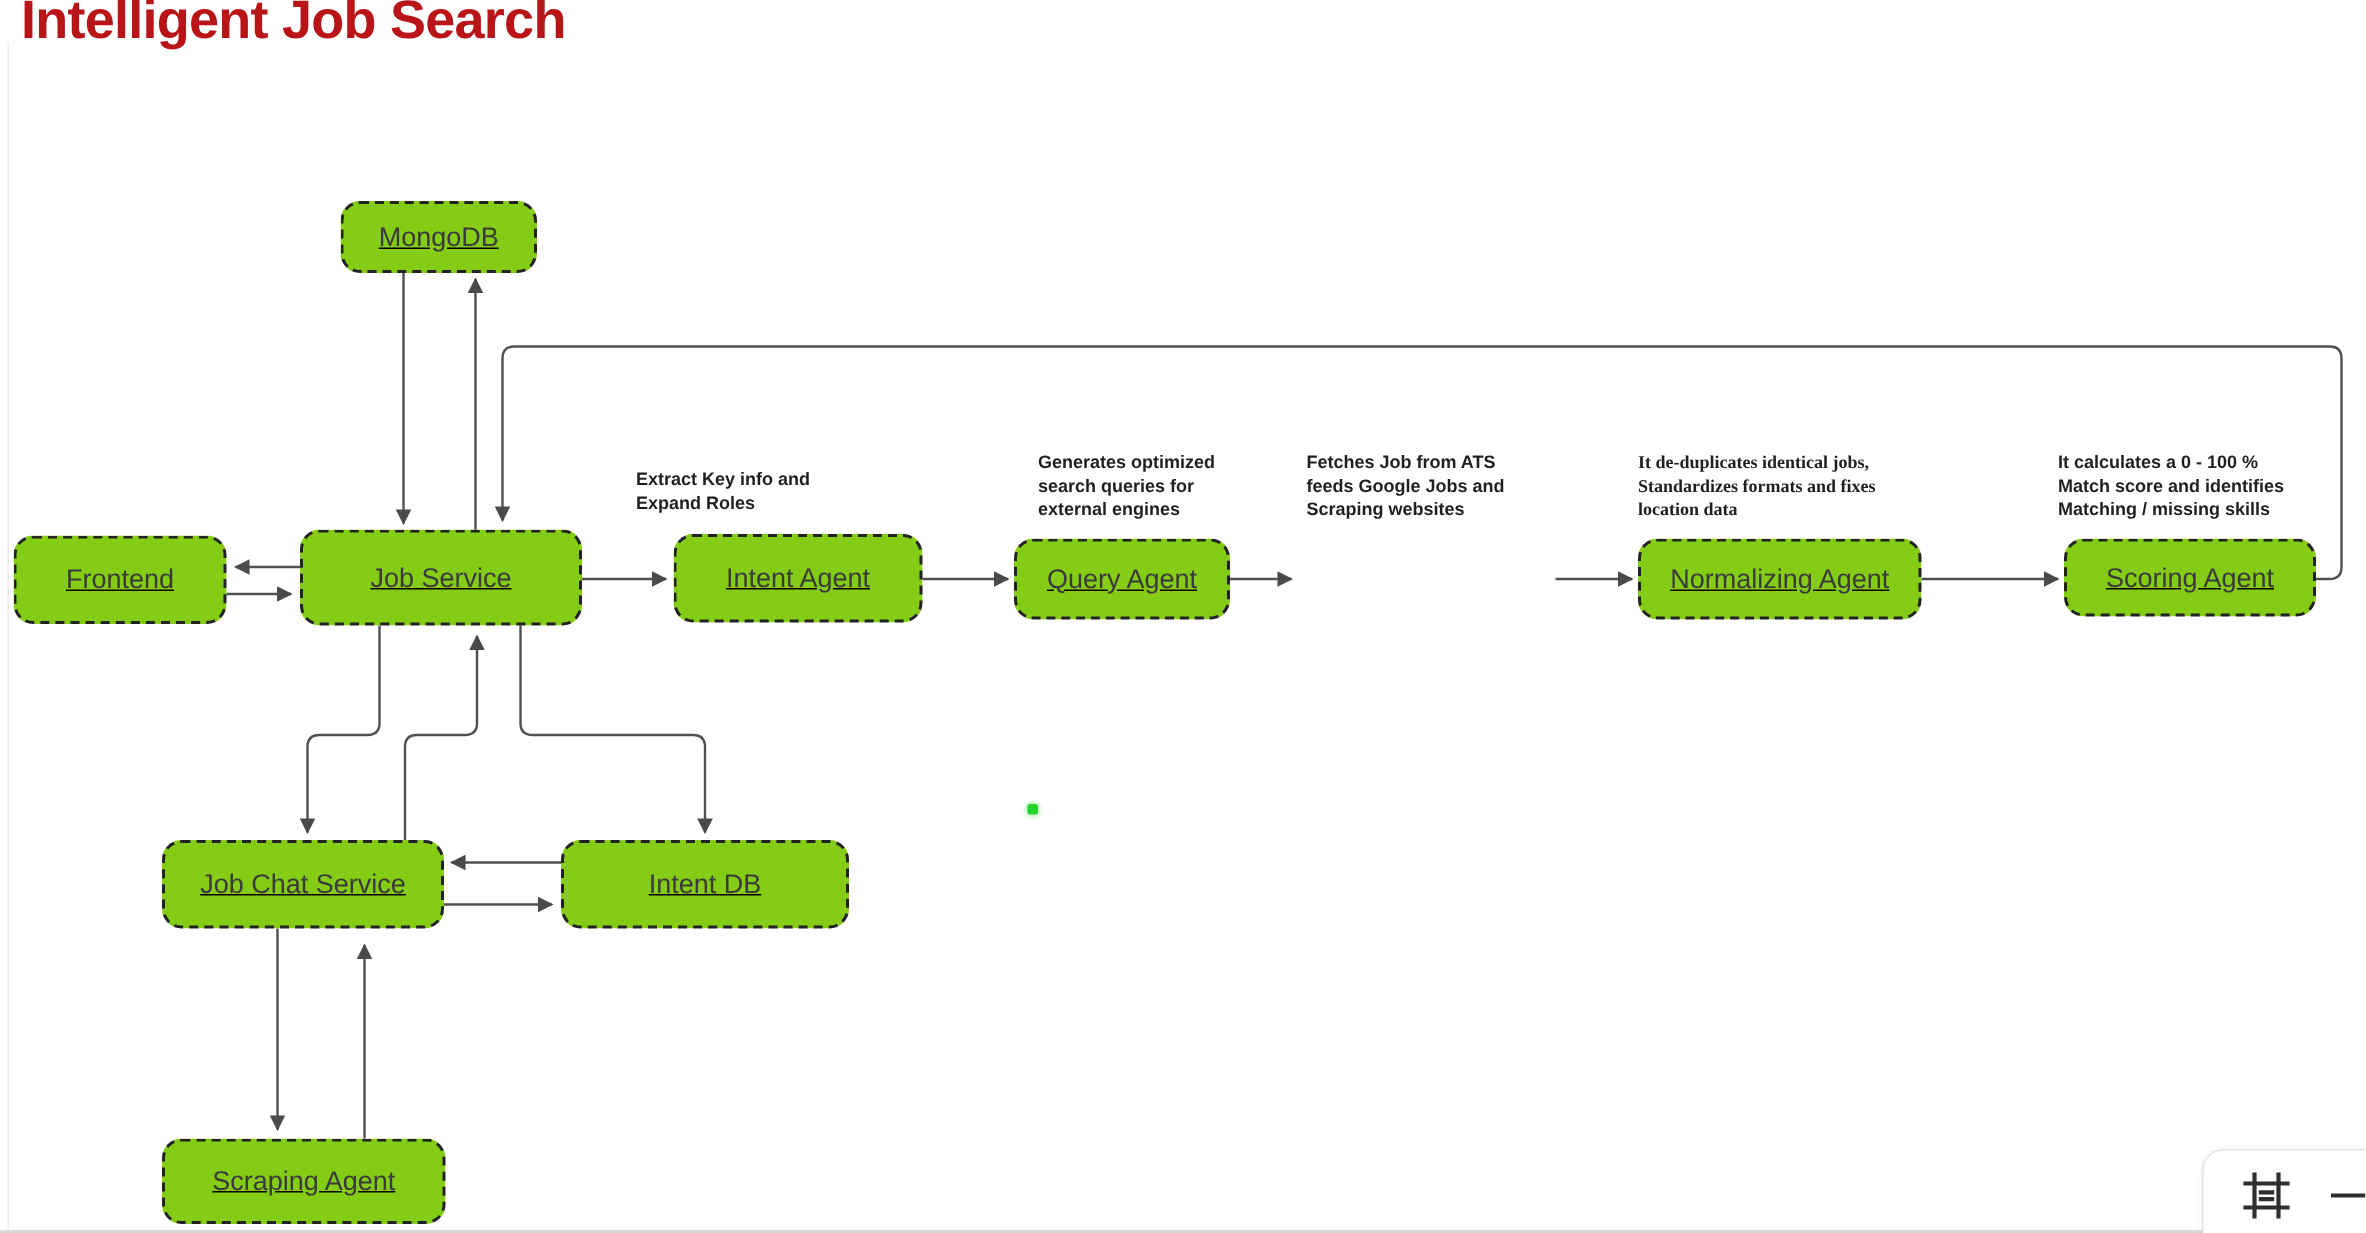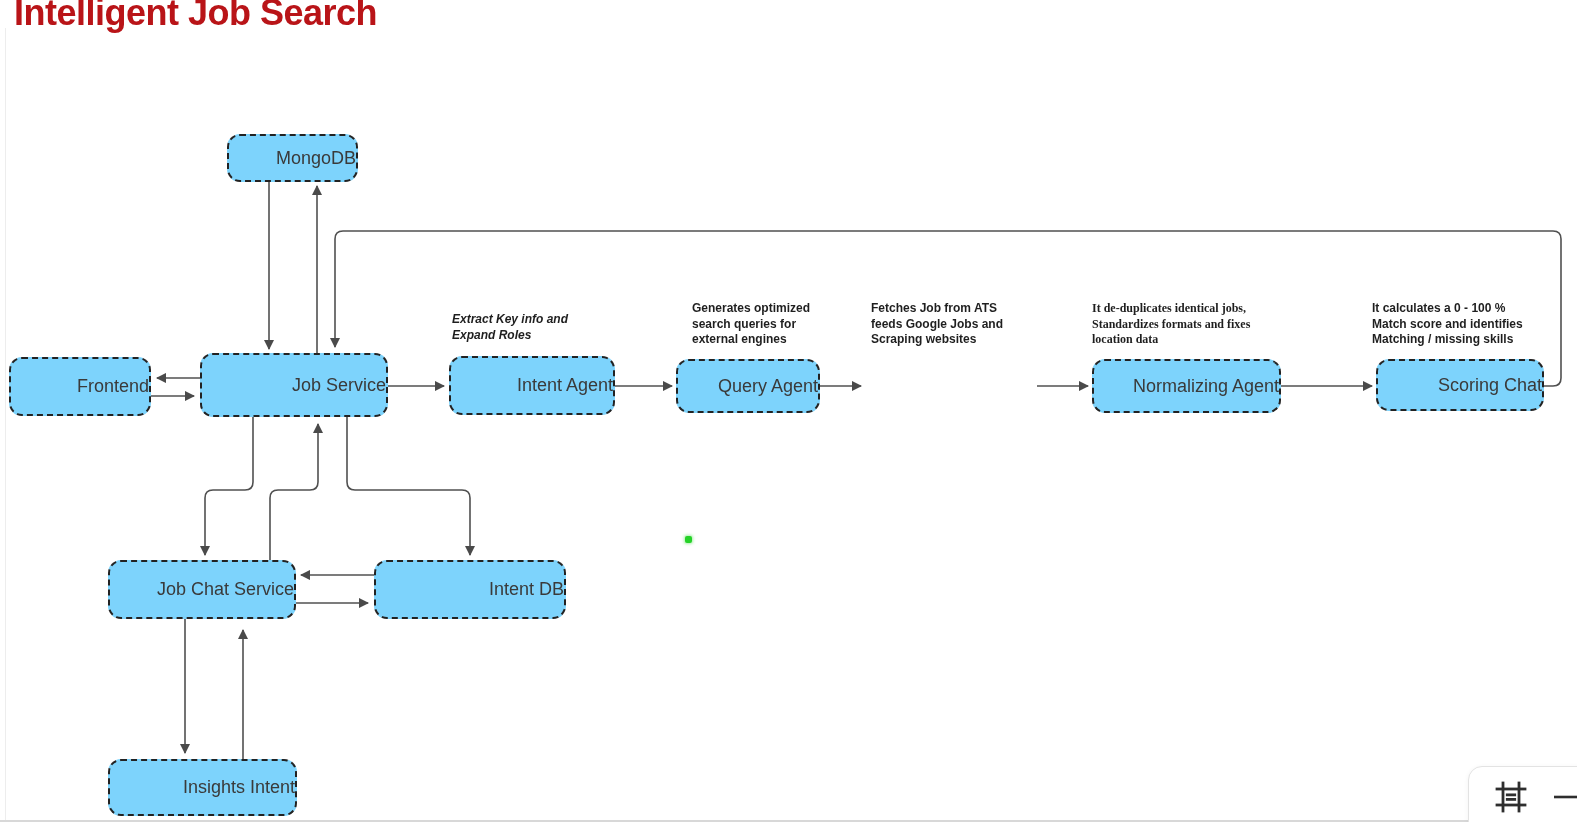--- a/index.html
+++ b/index.html
@@ -6,22 +6,22 @@
   .canvas {
     position:relative; width:1577px; height:822px; background:#ffffff;
     overflow:hidden; font-family:"Liberation Sans", sans-serif;
   }
   .page-title {
     position:absolute; left:14px; top:-8px; margin:0;
     font-size:36px; font-weight:700; letter-spacing:-0.5px; color:#b91418;
   }
   .node {
     position:absolute; box-sizing:border-box;
-    border:2px dashed #222222; border-radius:13px; background:#7dd3fc;
-    display:flex; align-items:center; justify-content:flex-end; z-index:2;
+    border:2px dashed #222222; border-radius:13px; background:#84cc16;
+    display:flex; align-items:center; justify-content:center; z-index:2;text-decoration:underline;
   }
   .node-label { font-size:18px; color:#3a3a3a; white-space:nowrap; }
   .note {
     position:absolute; z-index:2;
     font-size:12px; font-weight:700; line-height:15.5px; color:#1f1f1f;
     white-space:pre-line;
   }
   .edges { position:absolute; left:0; top:0; z-index:1; }
   .green-dot {
     position:absolute; left:685px; top:536px; width:7px; height:7px;
@@ -96,33 +96,33 @@
   <div class="node" style="left:200px;top:353px;width:188px;height:64px;">
     <span class="node-label">Job Service</span>
   </div>
   <div class="node" style="left:676px;top:359px;width:144px;height:54px;">
     <span class="node-label">Query Agent</span>
   </div>
   <div class="node" style="left:1092px;top:359px;width:189px;height:54px;">
     <span class="node-label">Normalizing Agent</span>
   </div>
   <div class="node" style="left:1376px;top:359px;width:168px;height:52px;">
-    <span class="node-label">Scoring Chat</span>
+    <span class="node-label">Scoring Agent</span>
   </div>
   <div class="node" style="left:108px;top:560px;width:188px;height:59px;">
     <span class="node-label">Job Chat Service</span>
   </div>
   <div class="node" style="left:374px;top:560px;width:192px;height:59px;">
     <span class="node-label">Intent DB</span>
   </div>
   <div class="node" style="left:108px;top:759px;width:189px;height:57px;">
-    <span class="node-label">Insights Intent</span>
+    <span class="node-label">Scraping Agent</span>
   </div>
 
-  <div class="note" style="left:452px;top:312px;font-style:italic;">Extract Key info and
+  <div class="note" style="left:424px;top:312px;">Extract Key info and
 Expand Roles</div>
   <div class="note" style="left:676px;top:301px;margin-left:16px;">Generates optimized
 search queries for
 external engines</div>
   <div class="note" style="left:871px;top:301px;">Fetches Job from ATS
 feeds Google Jobs and
 Scraping websites</div>
   <div class="note" style="left:1092px;top:301px;font-family:Liberation Serif, serif;">It de-duplicates identical jobs,
 Standardizes formats and fixes
 location data</div>

